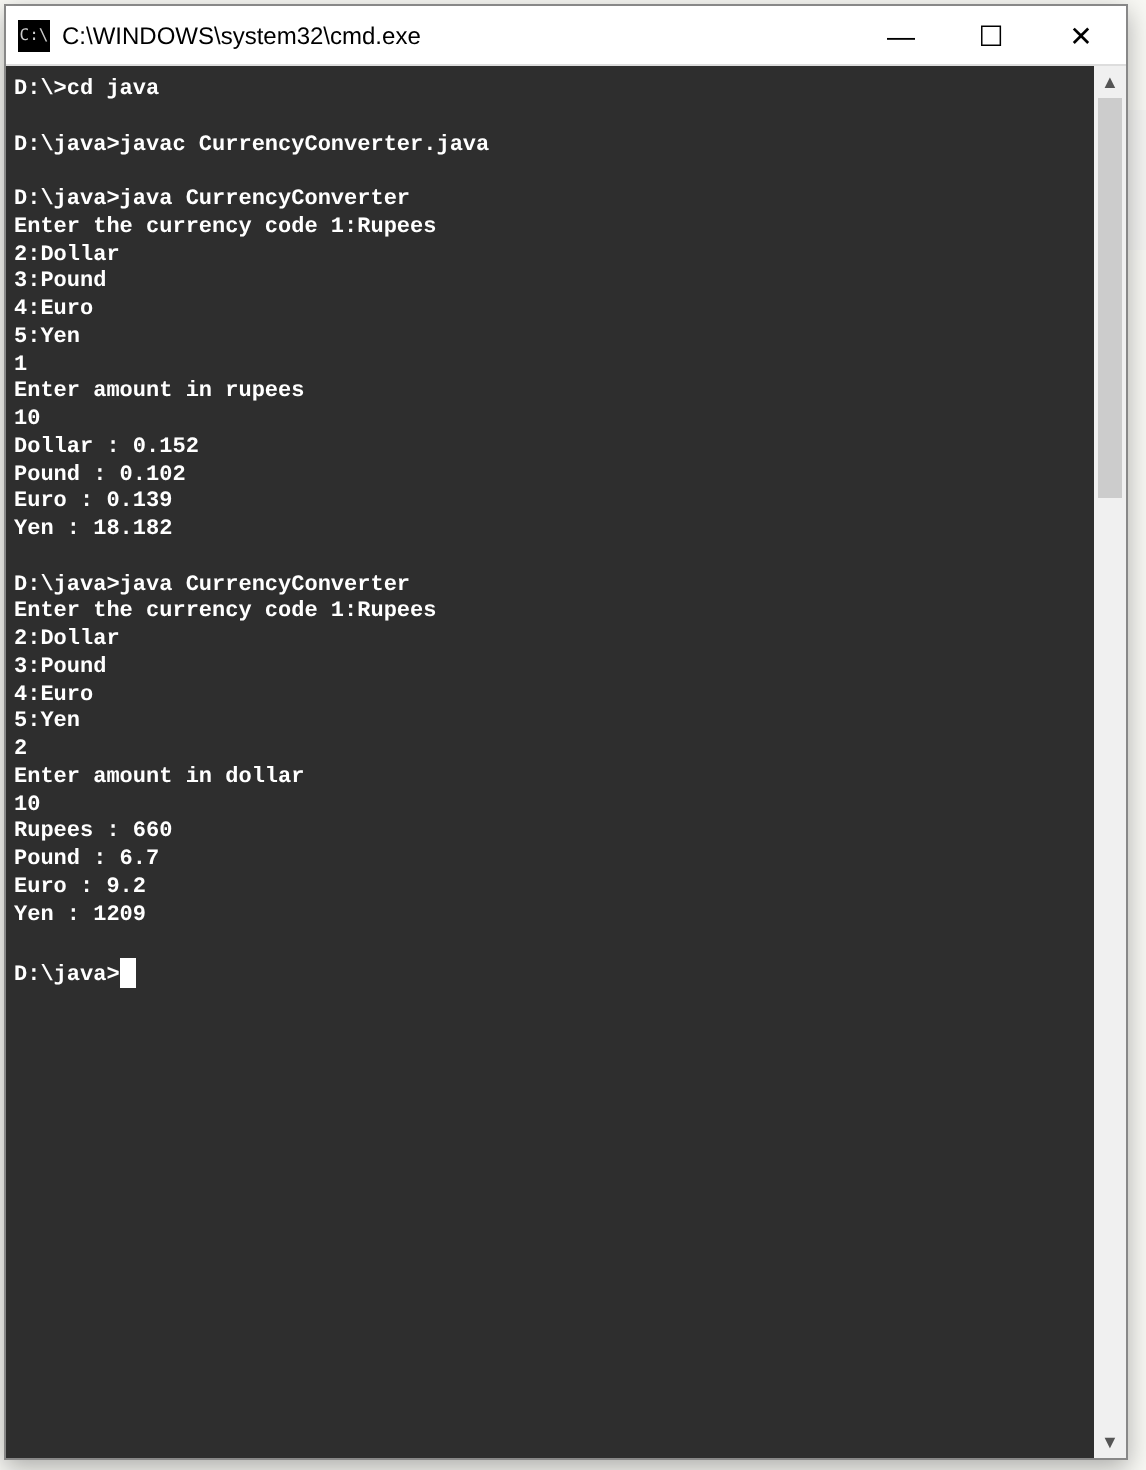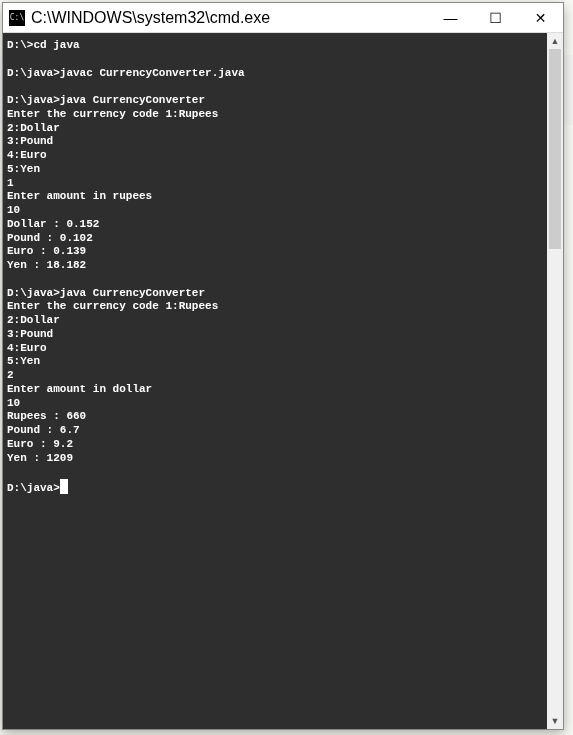--- a/index.html
+++ b/index.html
@@ -76,21 +76,21 @@
       background: #000;
       display: inline-flex;
       align-items: center;
       justify-content: center;
       color: #ccc;
       font-size: 8px;
       font-family: monospace;
     }
     .titlebar-title {
       flex: 1;
-      font-size: 16px;
+      font-size: 12px;
       color: #000;
     }
     .titlebar-controls {
       display: flex;
       height: 100%;
     }
     .titlebar-btn {
       width: 45px;
       height: 100%;
       display: flex;

